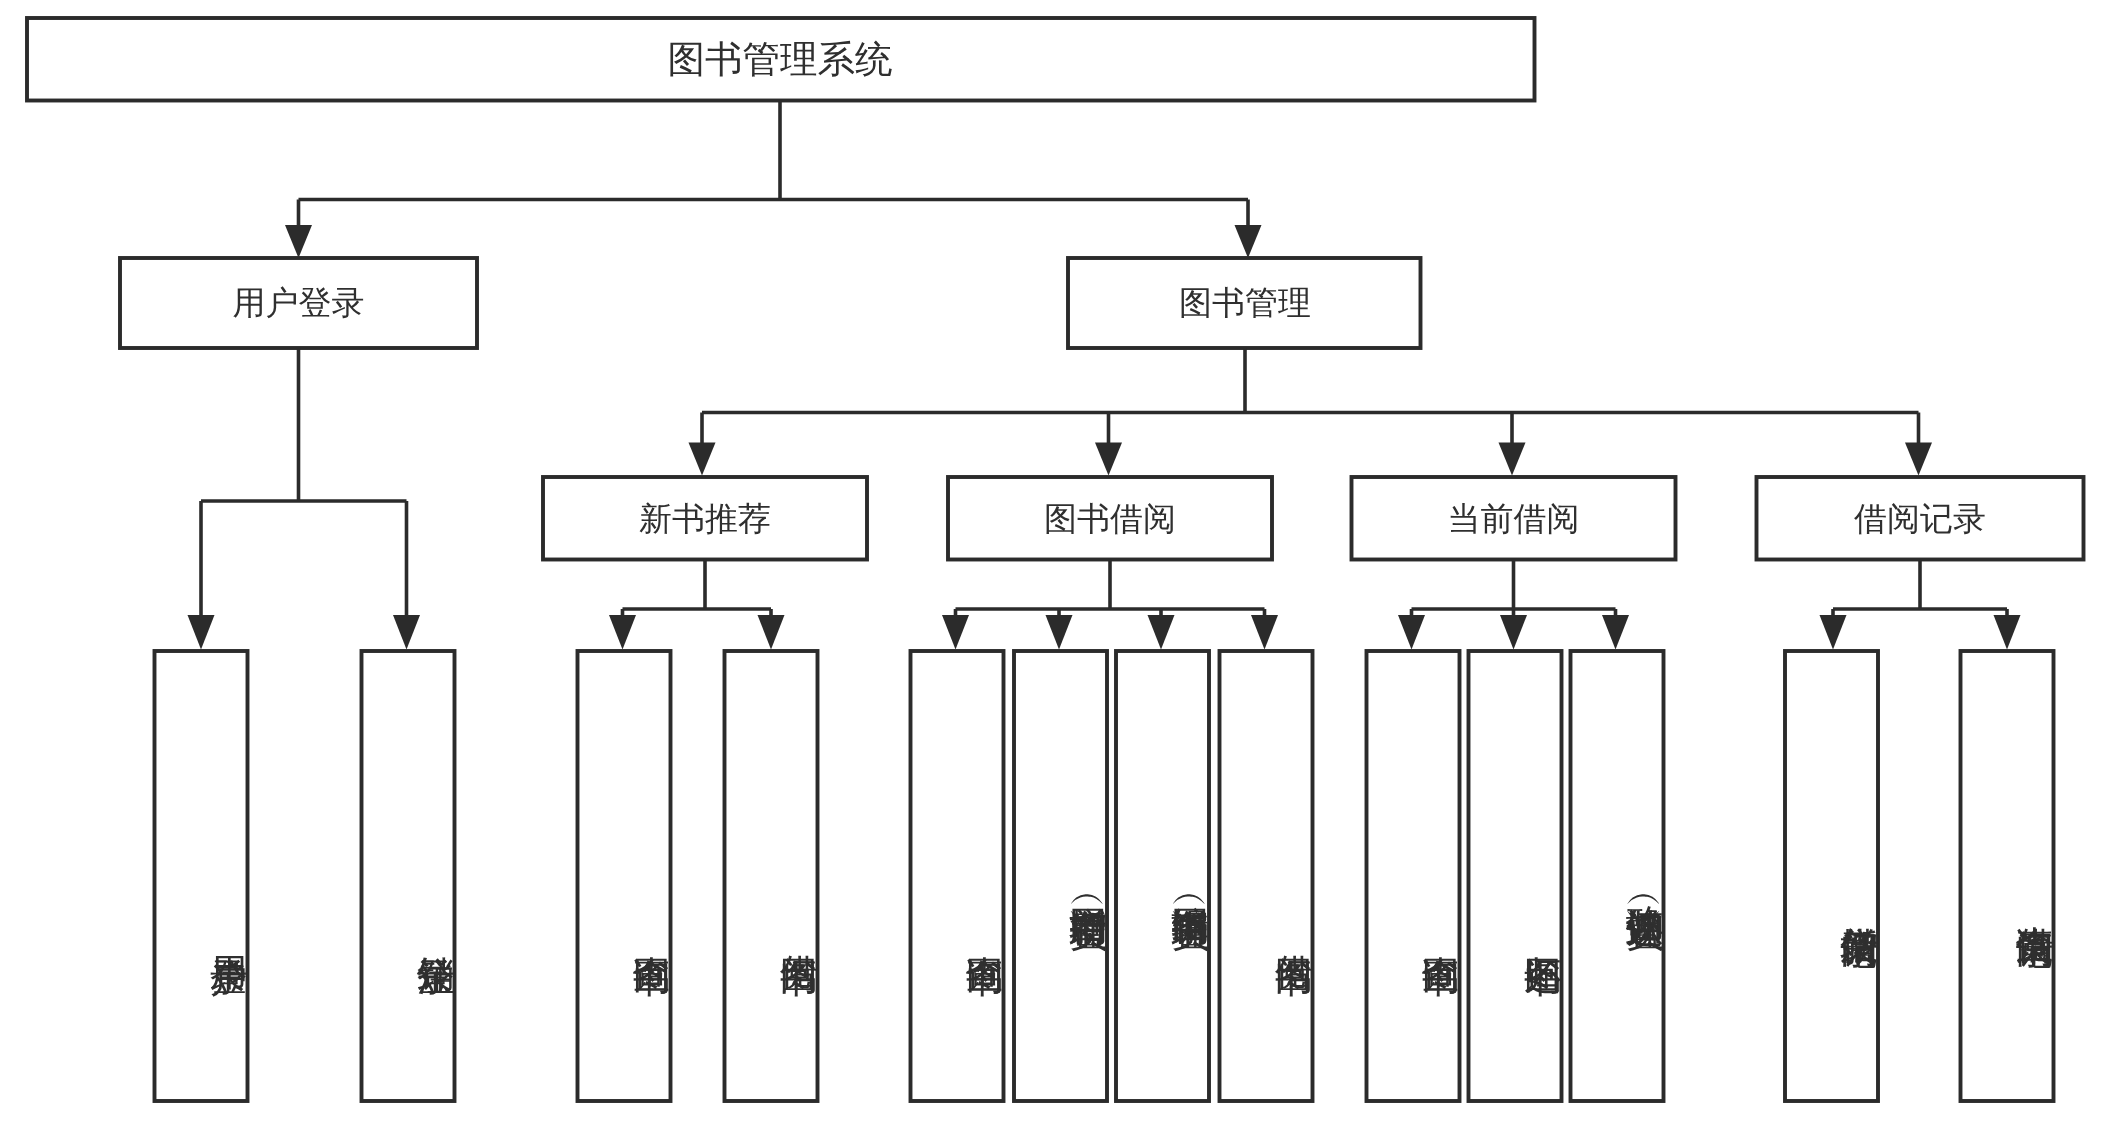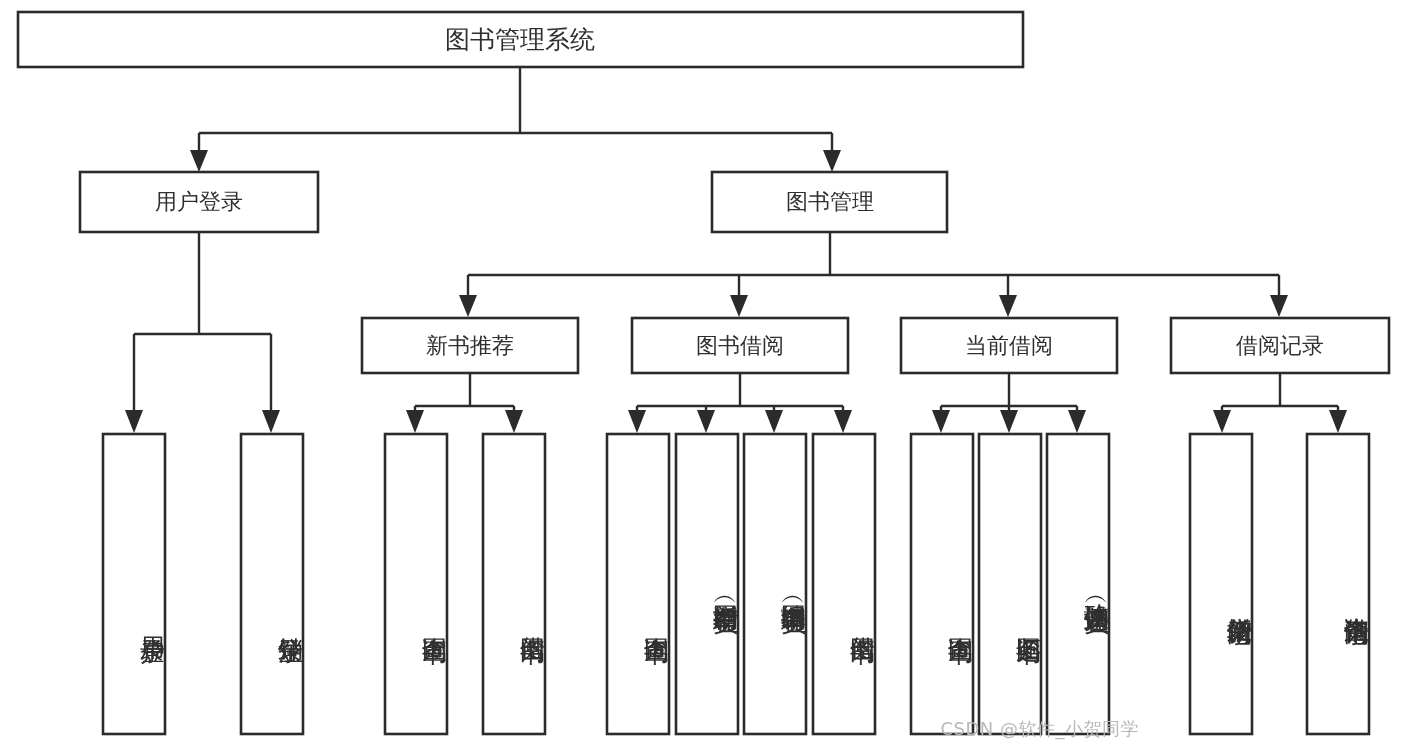--- a/index.html
+++ b/index.html
@@ -224,14 +224,13 @@
   <div class="leaf-label-box" style="left:744px; top:443px; width:62px; height:290px;">编辑图书（管理员）</div>
   <div class="leaf-label-box" style="left:813px; top:505px; width:62px; height:228px;">借阅图书</div>
 
   <div class="leaf-label-box" style="left:911px; top:505px; width:62px; height:228px;">查询图书</div>
   <div class="leaf-label-box" style="left:979px; top:505px; width:62px; height:228px;">归还图书</div>
   <div class="leaf-label-box" style="left:1047px; top:443px; width:62px; height:290px;">确认归还（管理员）</div>
 
   <div class="leaf-label-box" style="left:1190px; top:466px; width:62px; height:268px;">新增借阅记录</div>
   <div class="leaf-label-box" style="left:1307px; top:466px; width:62px; height:268px;">查询借阅记录</div>
 
-  <div class="watermark">CSDN @软件_小贺同学</div>
 </div>
 
 </body></html>

